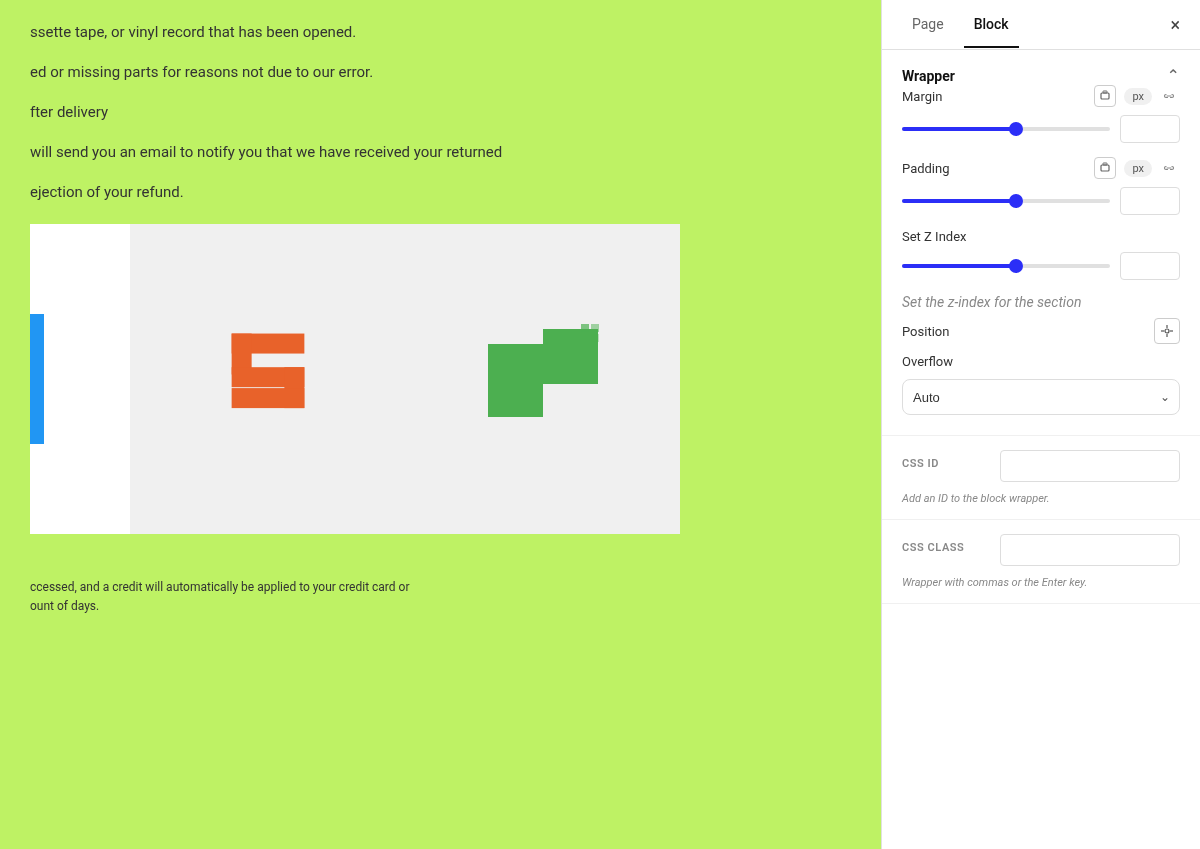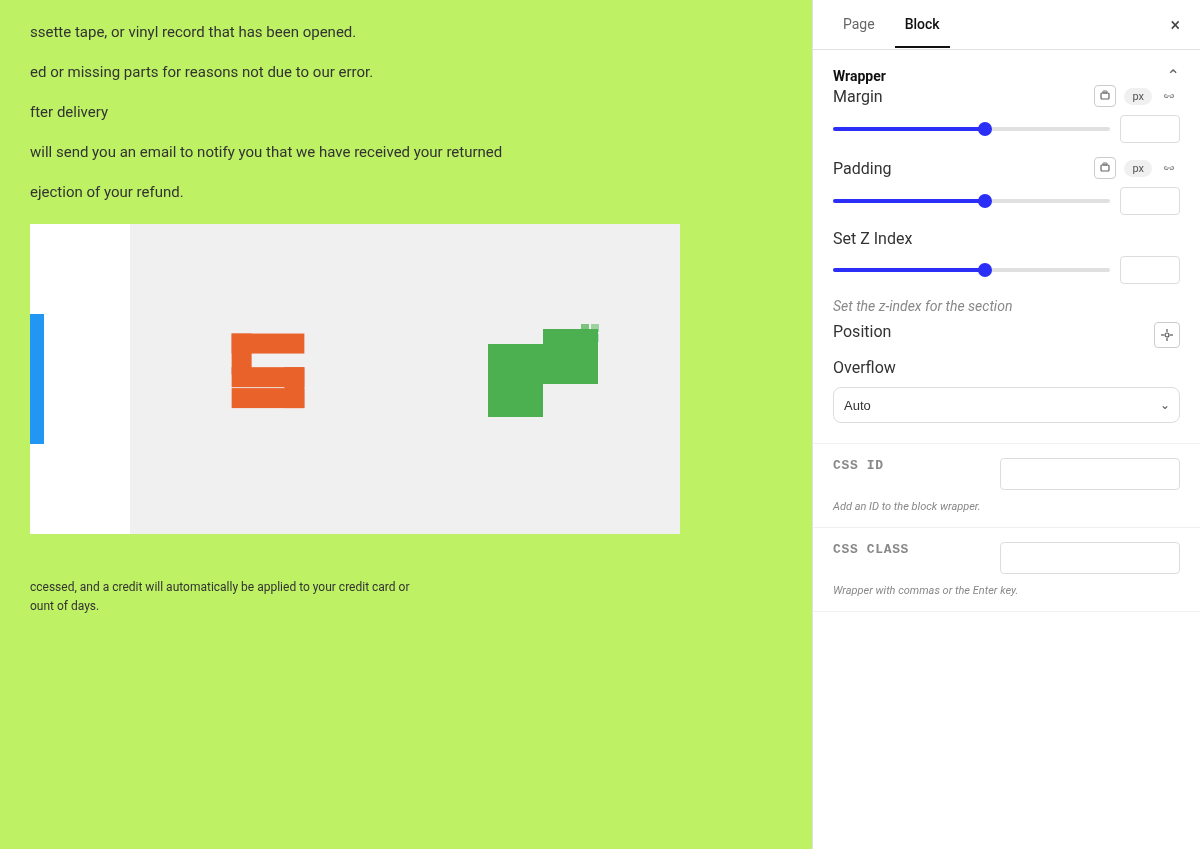--- a/index.html
+++ b/index.html
@@ -78,21 +78,21 @@
 
     .bottom-text {
       margin-top: 44px;
       font-size: 12px;
       color: #333;
       line-height: 1.6;
     }
 
     
     .right-panel {
-      width: 388px;
+      width: 319px;
       background: #fff;
       border-left: 1px solid #e0e0e0;
       display: flex;
       flex-direction: column;
       height: 849px;
       overflow-y: auto;
     }
 
     
     .panel-tabs {
@@ -152,21 +152,21 @@
     }
 
     
     .prop-row {
       display: flex;
       align-items: center;
       margin-bottom: 8px;
     }
 
     .prop-label {
-      font-size: 16px;
+      font-size: 13px;
       color: #333;
       flex: 1;
     }
 
     .prop-icon {
       width: 22px;
       height: 22px;
       border: 1px solid #ccc;
       border-radius: 4px;
       display: flex;
@@ -249,20 +249,21 @@
       font-size: 14px;
       color: #888;
       font-style: italic;
       margin-top: 4px;
       margin-bottom: 8px;
     }
 
     
     .prop-row-simple {
       display: flex;
+      align-items: center;
       justify-content: space-between;
       margin-bottom: 10px;
     }
 
     .position-icon-btn {
       width: 26px;
       height: 26px;
       border: 1px solid #ccc;
       border-radius: 4px;
       display: flex;
@@ -303,27 +304,26 @@
       font-size: 12px;
     }
 
     
     .css-prop-section {
       padding: 14px 20px;
       border-bottom: 1px solid #f0f0f0;
     }
 
     .css-prop-label {
-      font-size: 13px;
+      font-size: 11px;
       font-weight: 600;
       color: #888;
       letter-spacing: 0.05em;
       margin-bottom: 6px;
       text-transform: uppercase;
-      font-family: Liberation Mono, monospace;
     }
 
     .css-input {
       width: 100%;
       height: 32px;
       border: 1px solid #ddd;
       border-radius: 4px;
       padding: 0 8px;
       font-size: 12px;
       outline: none;

